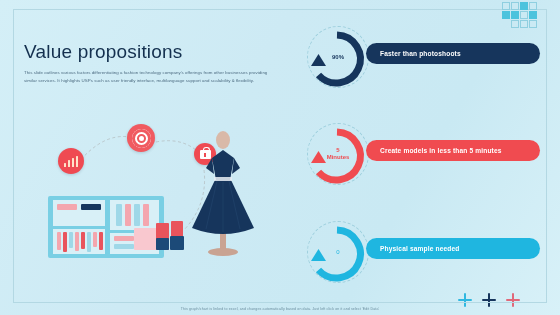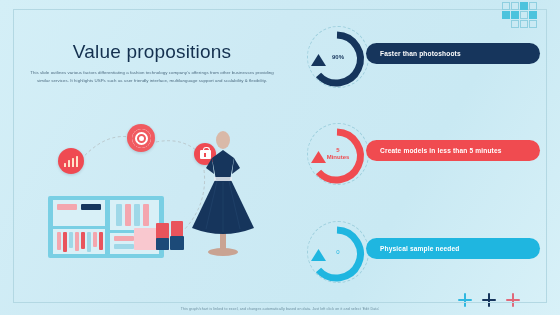--- a/index.html
+++ b/index.html
@@ -23,21 +23,21 @@
   .grid-deco{position:absolute;right:12px;top:2px;width:46px;height:26px;}
   .grid-deco i{position:absolute;width:8px;height:8px;border:1px solid #8fcfe0;box-sizing:border-box;display:block;}
   .grid-deco i.fill{background:#4cc3dd;border-color:#4cc3dd;}
   .sparkles{position:absolute;right:22px;bottom:6px;width:80px;height:18px;}
   .spk{position:absolute;width:14px;height:14px;}
   .spk:before,.spk:after{content:"";position:absolute;background:currentColor;}
   .spk:before{left:6px;top:0;width:2px;height:14px;border-radius:1px;}
   .spk:after{left:0;top:6px;width:14px;height:2px;border-radius:1px;}
 
   
-  .header{position:absolute;left:24px;top:42px;width:256px;text-align:center;}
+  .header{position:absolute;left:24px;top:42px;width:256px;}
   .title{
     font-size:19px;font-weight:400;color:#14304f;letter-spacing:.2px;
     margin:0 0 6px 0;line-height:1.1;
   }
   .subtitle{
     font-size:4.4px;line-height:1.75;color:#4c6b80;margin:0;
     letter-spacing:.05px;
   }
 
   

